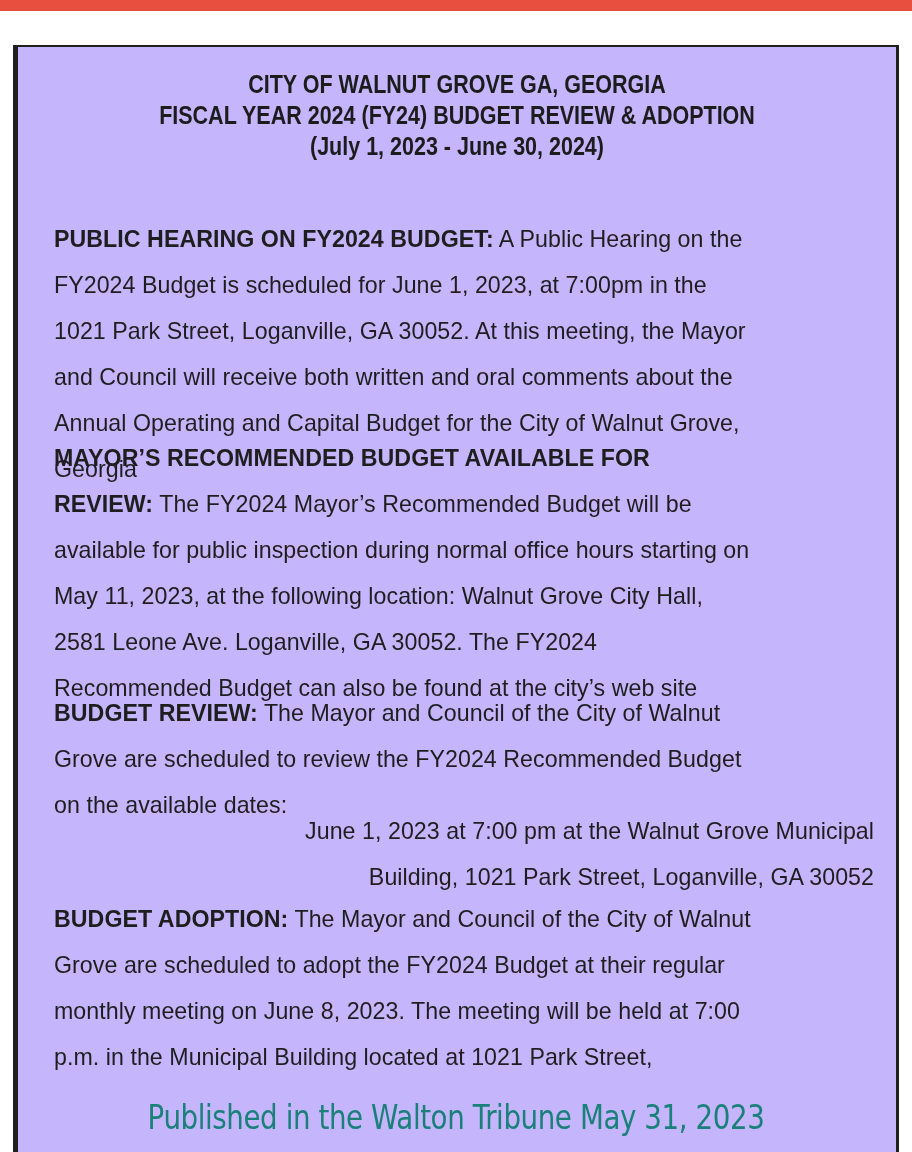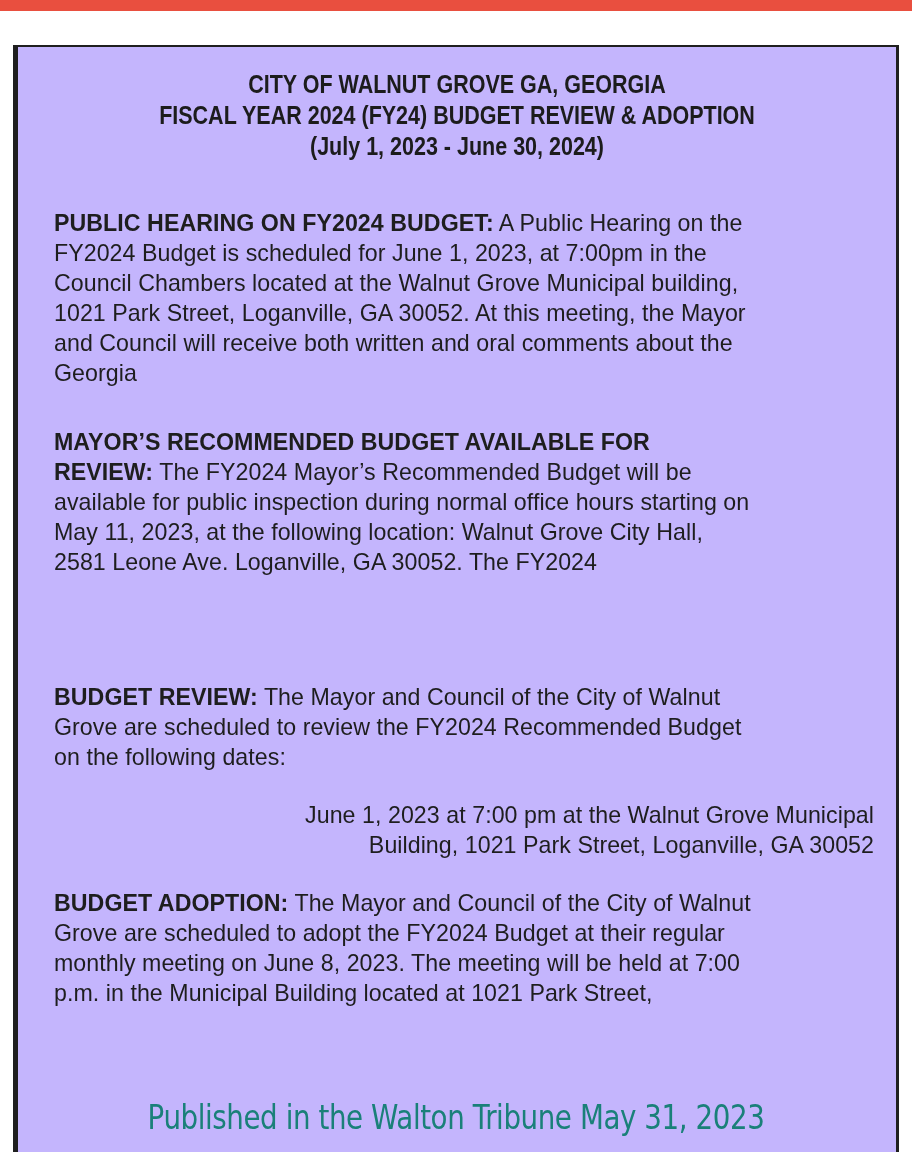--- a/index.html
+++ b/index.html
@@ -52,21 +52,21 @@
     .header div { white-space: nowrap; }
     .section {
       position: absolute;
       left: 36px;
       width: 820px;
       font-size: 23.2px;
       line-height: 30px;
       color: #1e1e1e;
       letter-spacing: 0.05px;
     }
-    .section .line { white-space: nowrap; }
+    .section .line { white-space: nowrap; margin-top: 16px; }
     .section .lead { font-weight: bold; }
     #sec-hearing { top: 161px; }
     #sec-mayor   { top: 380px; }
     #sec-review  { top: 635px; }
     #sec-dates   { top: 753px; text-align: right; }
     #sec-adopt   { top: 841px; }
     .footer {
       position: absolute;
       left: 0;
       top: 1096px;
@@ -90,38 +90,39 @@
 
   <div class="header">
     <div>CITY OF WALNUT GROVE GA, GEORGIA</div>
     <div>FISCAL YEAR 2024 (FY24) BUDGET REVIEW &amp; ADOPTION</div>
     <div>(July 1, 2023 - June 30, 2024)</div>
   </div>
 
   <div class="section" id="sec-hearing">
     <div class="line"><span class="lead">PUBLIC HEARING ON FY2024 BUDGET:</span><span> A Public Hearing on the</span></div>
     <div class="line">FY2024 Budget is scheduled for June 1, 2023, at 7:00pm in the</div>
-    <div class="line">Council Chambers located at the Walnut Grove Municipal building,</div>
     <div class="line">1021 Park Street, Loganville, GA 30052. At this meeting, the Mayor</div>
     <div class="line">and Council will receive both written and oral comments about the</div>
+    <div class="line">Annual Operating and Capital Budget for the City of Walnut Grove,</div>
     <div class="line">Georgia</div>
   </div>
 
   <div class="section" id="sec-mayor">
     <div class="line lead">MAYOR’S RECOMMENDED BUDGET AVAILABLE FOR</div>
     <div class="line"><span class="lead">REVIEW:</span><span> The FY2024 Mayor’s Recommended Budget will be</span></div>
     <div class="line">available for public inspection during normal office hours starting on</div>
     <div class="line">May 11, 2023, at the following location: Walnut Grove City Hall,</div>
     <div class="line">2581 Leone Ave. Loganville, GA 30052. The FY2024</div>
+    <div class="line">Recommended Budget can also be found at the city’s web site</div>
   </div>
 
   <div class="section" id="sec-review">
     <div class="line"><span class="lead">BUDGET REVIEW:</span><span> The Mayor and Council of the City of Walnut</span></div>
     <div class="line">Grove are scheduled to review the FY2024 Recommended Budget</div>
-    <div class="line">on the following dates:</div>
+    <div class="line">on the available dates:</div>
   </div>
 
   <div class="section" id="sec-dates">
     <div class="line">June 1, 2023 at 7:00 pm at the Walnut Grove Municipal</div>
     <div class="line">Building, 1021 Park Street, Loganville, GA 30052</div>
   </div>
 
   <div class="section" id="sec-adopt">
     <div class="line"><span class="lead">BUDGET ADOPTION:</span><span> The Mayor and Council of the City of Walnut</span></div>
     <div class="line">Grove are scheduled to adopt the FY2024 Budget at their regular</div>

